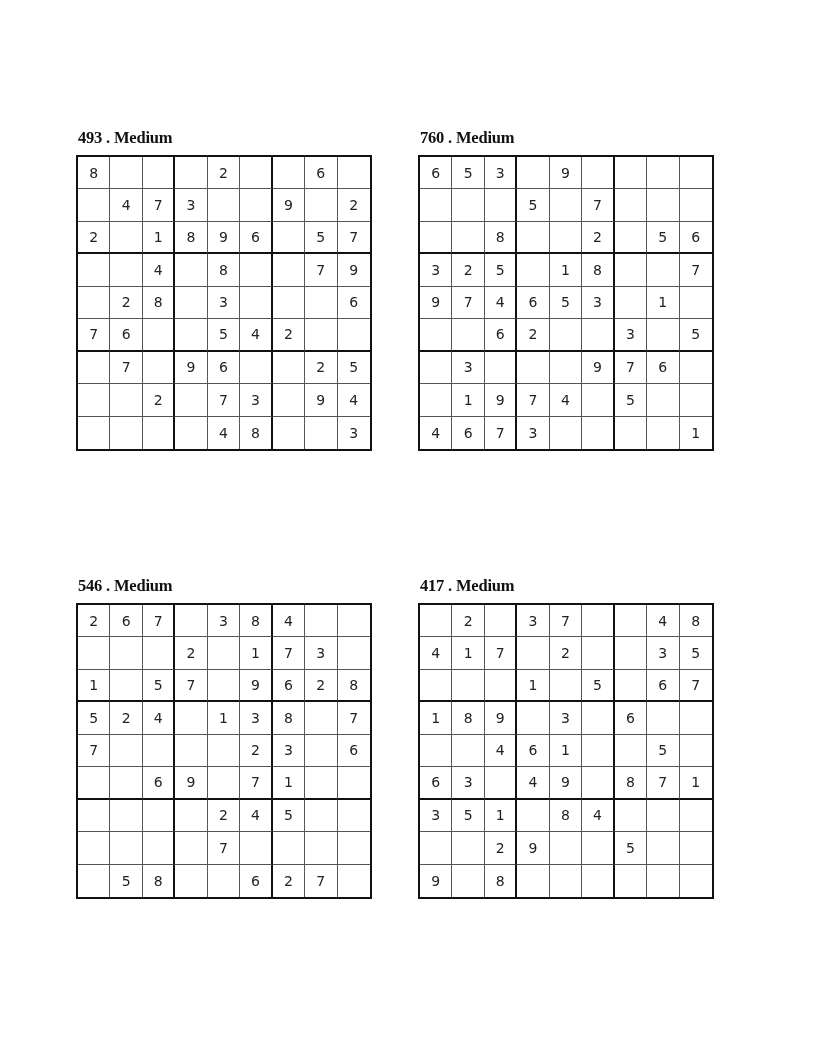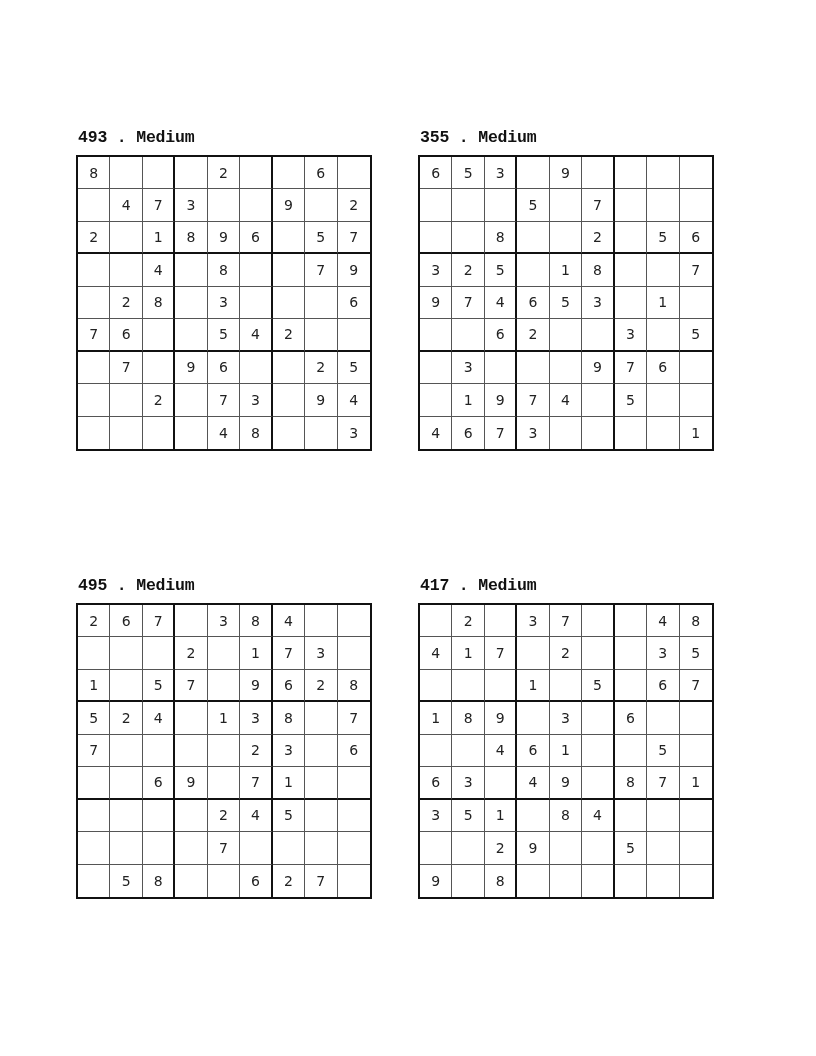--- a/index.html
+++ b/index.html
@@ -3,21 +3,21 @@
 <meta charset="utf-8">
 <style>
   html, body { margin: 0; padding: 0; }
   body {
     width: 816px; height: 1056px; background: #ffffff; position: relative;
     font-family: "DejaVu Sans", sans-serif; color: #1a1a1a; overflow: hidden;
   }
   .puzzle { position: absolute; width: 296px; }
   .title {
     position: absolute; left: 2px; top: -27px;
-    font-family: Liberation Mono, monospace; font-weight: bold; font-size: 16.5px;
+    font-family: Liberation Serif, serif; font-weight: bold; font-size: 16.5px;
     letter-spacing: -0.2px; color: #111; white-space: nowrap;
   }
   .grid {
     position: absolute; left: 0; top: 0; width: 296px; height: 296px;
     box-sizing: border-box; border: 2px solid #111;
     display: grid; grid-template-columns: repeat(9, 1fr); grid-template-rows: repeat(9, 1fr);
   }
   .cell {
     box-sizing: border-box; border-right: 1px solid #555; border-bottom: 1px solid #555;
     display: flex; align-items: center; justify-content: center;
@@ -112,21 +112,21 @@
       <div class="cell r9 c4"></div>
       <div class="cell r9 c5">4</div>
       <div class="cell r9 c6">8</div>
       <div class="cell r9 c7"></div>
       <div class="cell r9 c8"></div>
       <div class="cell r9 c9">3</div>
     </div>
 </div>
 
 <div class="puzzle" style="left:418px; top:155px;">
-  <div class="title">355 . Medium</div>
+  <div class="title">760 . Medium</div>
   <div class="grid">
       <div class="cell r1 c1">6</div>
       <div class="cell r1 c2">5</div>
       <div class="cell r1 c3">3</div>
       <div class="cell r1 c4"></div>
       <div class="cell r1 c5">9</div>
       <div class="cell r1 c6"></div>
       <div class="cell r1 c7"></div>
       <div class="cell r1 c8"></div>
       <div class="cell r1 c9"></div>
@@ -199,21 +199,21 @@
       <div class="cell r9 c4">3</div>
       <div class="cell r9 c5"></div>
       <div class="cell r9 c6"></div>
       <div class="cell r9 c7"></div>
       <div class="cell r9 c8"></div>
       <div class="cell r9 c9">1</div>
     </div>
 </div>
 
 <div class="puzzle" style="left:76px; top:603px;">
-  <div class="title">495 . Medium</div>
+  <div class="title">546 . Medium</div>
   <div class="grid">
       <div class="cell r1 c1">2</div>
       <div class="cell r1 c2">6</div>
       <div class="cell r1 c3">7</div>
       <div class="cell r1 c4"></div>
       <div class="cell r1 c5">3</div>
       <div class="cell r1 c6">8</div>
       <div class="cell r1 c7">4</div>
       <div class="cell r1 c8"></div>
       <div class="cell r1 c9"></div>

